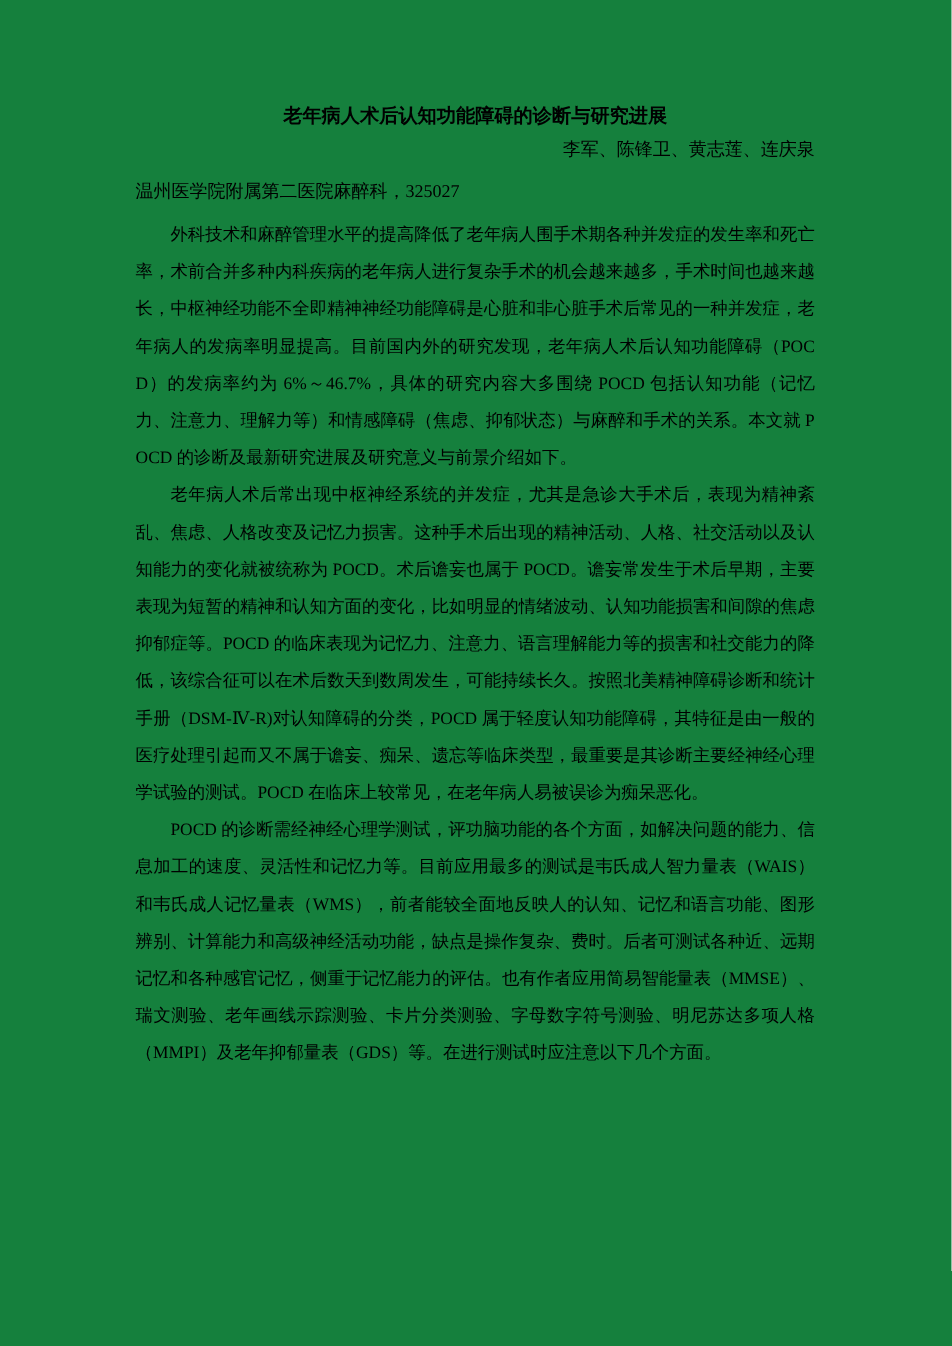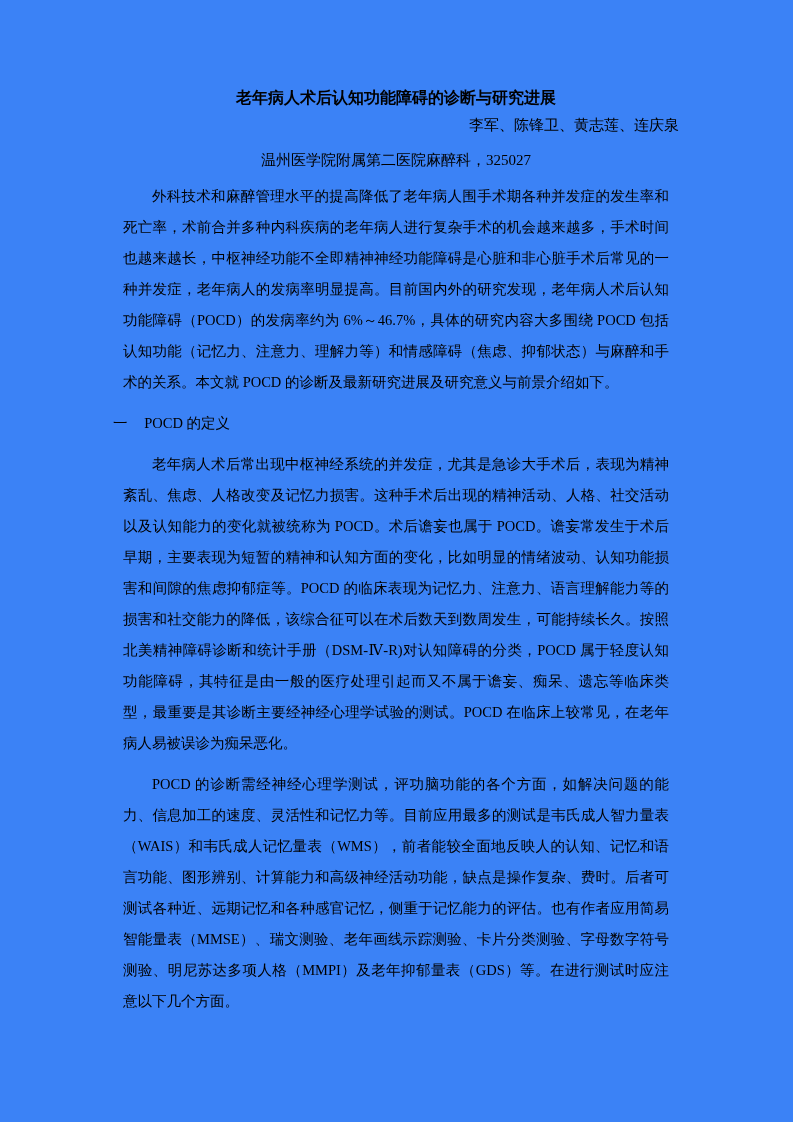--- a/index.html
+++ b/index.html
@@ -4,21 +4,21 @@
 <style>
   html, body {
     margin: 0;
     padding: 0;
     background: #ffffff;
   }
   .page {
     position: relative;
     width: 793px;
     height: 1122px;
-    background: #3b82f6;
+    background: #15803d;
     font-family: "Liberation Serif", "DejaVu Serif", serif;
     color: #000000;
     overflow: hidden;
   }
   .content {
     position: absolute;
     left: 113px;
     top: 86px;
     width: 566px;
   }
@@ -30,26 +30,25 @@
     line-height: 24px;
   }
   .authors {
     margin: 4px 0 0 0;
     text-align: right;
     font-size: 15px;
     line-height: 22px;
   }
   .affiliation {
     margin: 13px 0 0 0;
-    text-align: center;
     font-size: 15px;
     line-height: 22px;
   }
   .para {
-    margin: 10px;
+    margin: 0;
     font-size: 14.5px;
     line-height: 31px;
     text-align: justify;
     text-indent: 2em;
     word-break: break-all;
   }
   .para.first {
     margin-top: 10px;
   }
   .heading {
@@ -70,23 +69,20 @@
   <div class="content">
 
     <h1 class="title">老年病人术后认知功能障碍的诊断与研究进展</h1>
 
     <div class="authors">李军、陈锋卫、黄志莲、连庆泉</div>
 
     <div class="affiliation">温州医学院附属第二医院麻醉科，325027</div>
 
     <p class="para first">外科技术和麻醉管理水平的提高降低了老年病人围手术期各种并发症的发生率和死亡率，术前合并多种内科疾病的老年病人进行复杂手术的机会越来越多，手术时间也越来越长，中枢神经功能不全即精神神经功能障碍是心脏和非心脏手术后常见的一种并发症，老年病人的发病率明显提高。目前国内外的研究发现，老年病人术后认知功能障碍（POCD）的发病率约为 6%～46.7%，具体的研究内容大多围绕 POCD 包括认知功能（记忆力、注意力、理解力等）和情感障碍（焦虑、抑郁状态）与麻醉和手术的关系。本文就 POCD 的诊断及最新研究进展及研究意义与前景介绍如下。</p>
 
-    <div class="heading">
-      <span class="hnum">一</span><span>POCD 的定义</span>
-    </div>
 
     <p class="para">老年病人术后常出现中枢神经系统的并发症，尤其是急诊大手术后，表现为精神紊乱、焦虑、人格改变及记忆力损害。这种手术后出现的精神活动、人格、社交活动以及认知能力的变化就被统称为 POCD。术后谵妄也属于 POCD。谵妄常发生于术后早期，主要表现为短暂的精神和认知方面的变化，比如明显的情绪波动、认知功能损害和间隙的焦虑抑郁症等。POCD 的临床表现为记忆力、注意力、语言理解能力等的损害和社交能力的降低，该综合征可以在术后数天到数周发生，可能持续长久。按照北美精神障碍诊断和统计手册（DSM-Ⅳ-R)对认知障碍的分类，POCD 属于轻度认知功能障碍，其特征是由一般的医疗处理引起而又不属于谵妄、痴呆、遗忘等临床类型，最重要是其诊断主要经神经心理学试验的测试。POCD 在临床上较常见，在老年病人易被误诊为痴呆恶化。</p>
 
 
     <p class="para">POCD 的诊断需经神经心理学测试，评功脑功能的各个方面，如解决问题的能力、信息加工的速度、灵活性和记忆力等。目前应用最多的测试是韦氏成人智力量表（WAIS）和韦氏成人记忆量表（WMS），前者能较全面地反映人的认知、记忆和语言功能、图形辨别、计算能力和高级神经活动功能，缺点是操作复杂、费时。后者可测试各种近、远期记忆和各种感官记忆，侧重于记忆能力的评估。也有作者应用简易智能量表（MMSE）、瑞文测验、老年画线示踪测验、卡片分类测验、字母数字符号测验、明尼苏达多项人格（MMPI）及老年抑郁量表（GDS）等。在进行测试时应注意以下几个方面。</p>
 
   </div>
 </div>
 
 </body></html>

